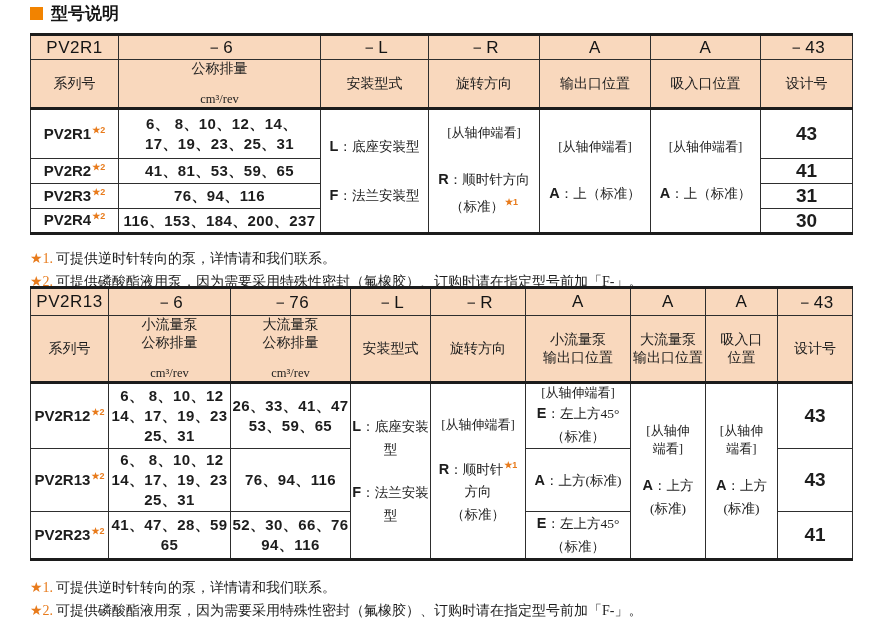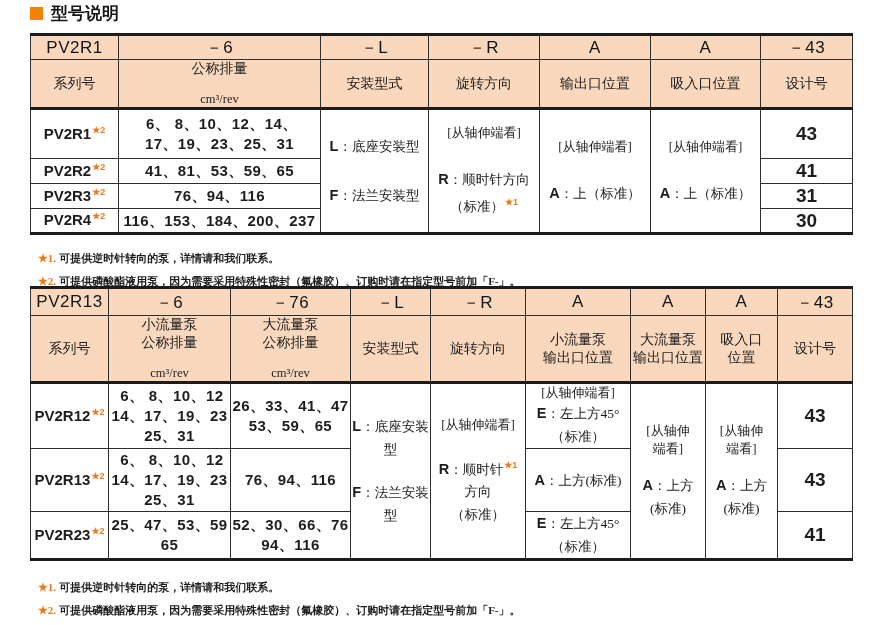--- a/index.html
+++ b/index.html
@@ -27,21 +27,21 @@
   .p14{padding-left:14px;}
   .p10{padding-left:10px;}
   .ln{font-family:"Liberation Sans","DejaVu Sans",sans-serif;font-weight:bold;font-size:15px;line-height:20px;white-space:pre;letter-spacing:.4px;}
   .design{font-family:"Liberation Sans","DejaVu Sans",sans-serif;font-weight:bold;font-size:19px;}
   .stack{display:flex;flex-direction:column;align-items:center;justify-content:center;}
   .g26{gap:26px;}.g20{gap:20px;}.g16{gap:16px;}
   .val{font-size:13.5px;line-height:23px;}
   .view{font-size:13px;line-height:18px;}
   .k{font-family:"Liberation Sans","DejaVu Sans",sans-serif;font-weight:bold;font-size:14.5px;}
   .ind{display:inline-block;}
-  .notes{position:absolute;left:38px;font-size:11px;line-height:23px;color:#1d1d1d;font-weight:bold;}
+  .notes{position:absolute;left:30px;font-size:14px;line-height:23px;color:#1d1d1d;}
   .marker{color:#e87b1c;margin-right:3px;}
 </style>
 </head>
 <body>
 
 <div class="page">
 
   <div class="title">
     <span class="sq"></span>
     <span>型号说明</span>
@@ -270,21 +270,21 @@
           <div class="ln">76、94、116</div>
         </td>
         <td class="dl dr">
           <div class="val"><span class="k">A</span><span>：上方(标准)</span></div>
         </td>
         <td class="design">43</td>
       </tr>
       <tr style="height:41px">
         <td><span class="sname">PV2R23</span><sup class="star">★2</sup></td>
         <td class="num p10">
-          <div class="ln">25、47、53、59</div>
+          <div class="ln">41、47、28、59</div>
           <div class="ln">65</div>
         </td>
         <td class="num p10">
           <div class="ln">52、30、66、76</div>
           <div class="ln">94、116</div>
         </td>
         <td class="dl dr">
           <div class="val"><span class="k">E</span><span>：左上方45°</span></div>
           <div class="val">（标准）</div>
         </td>

